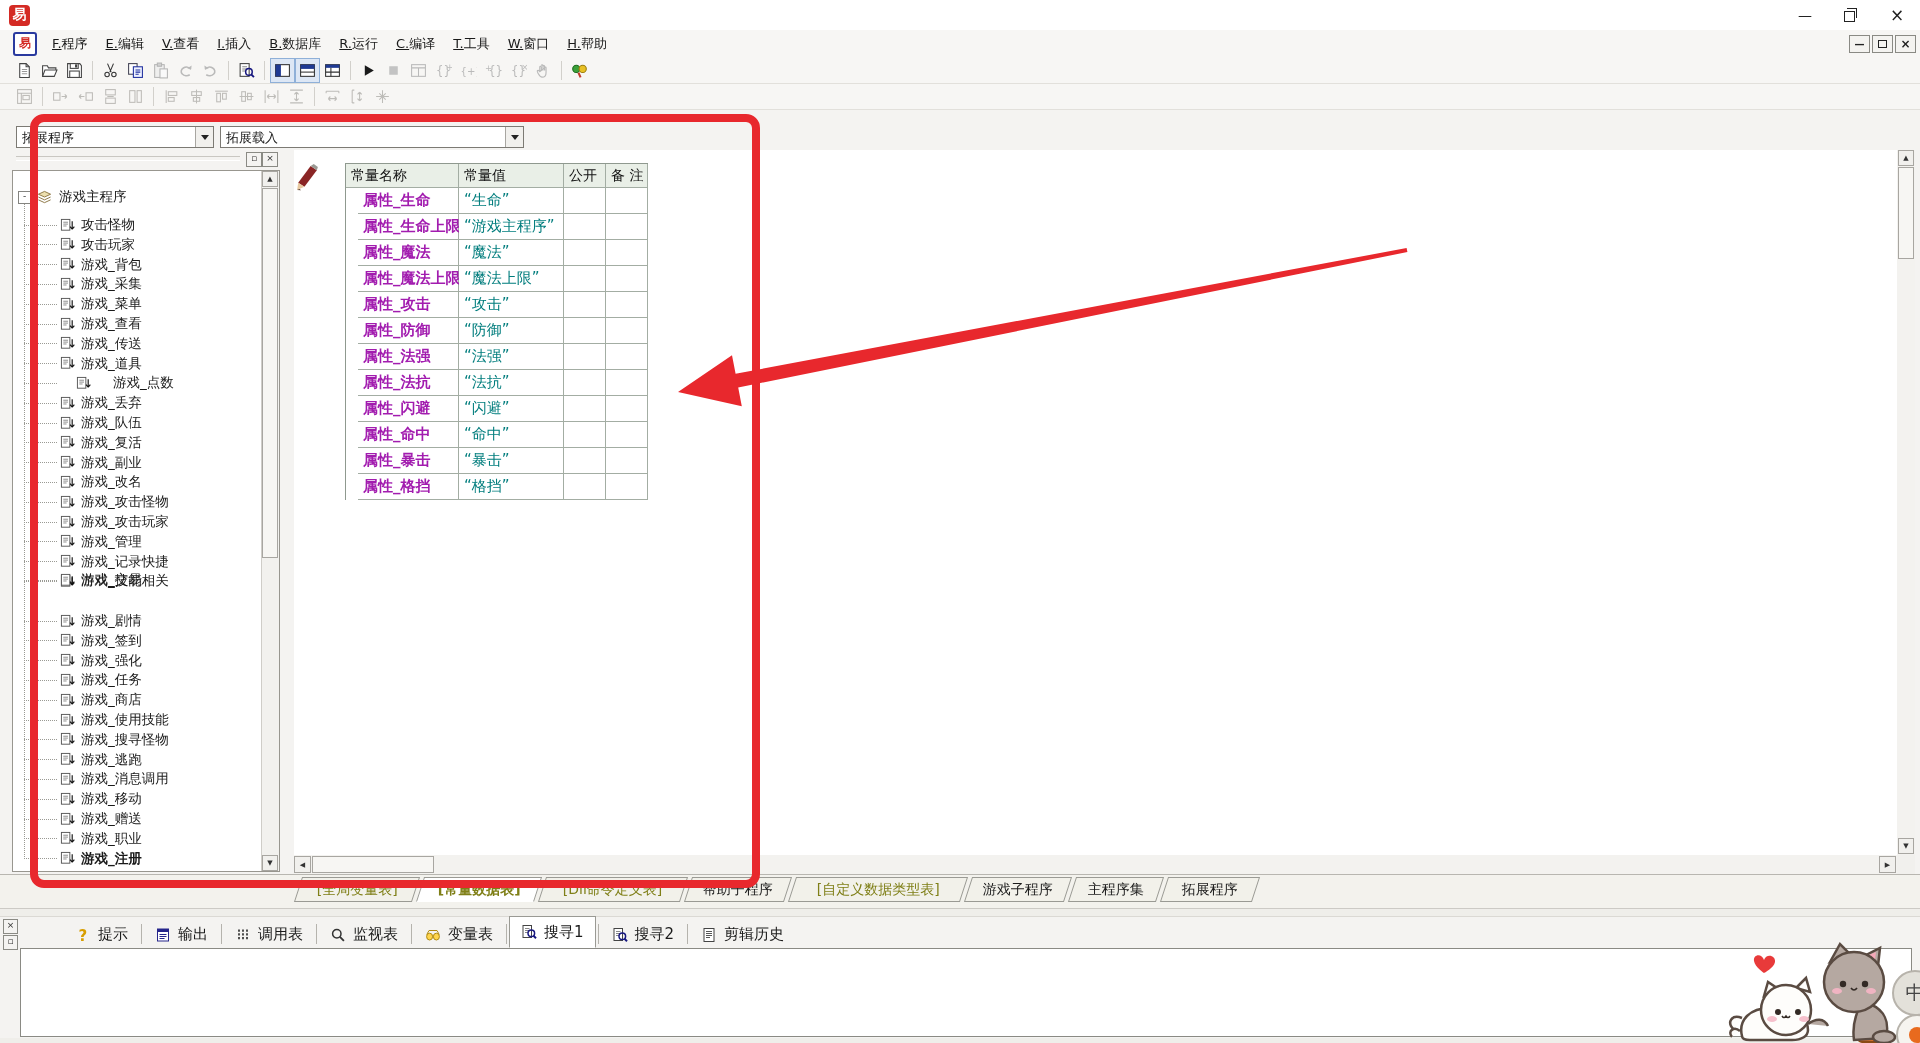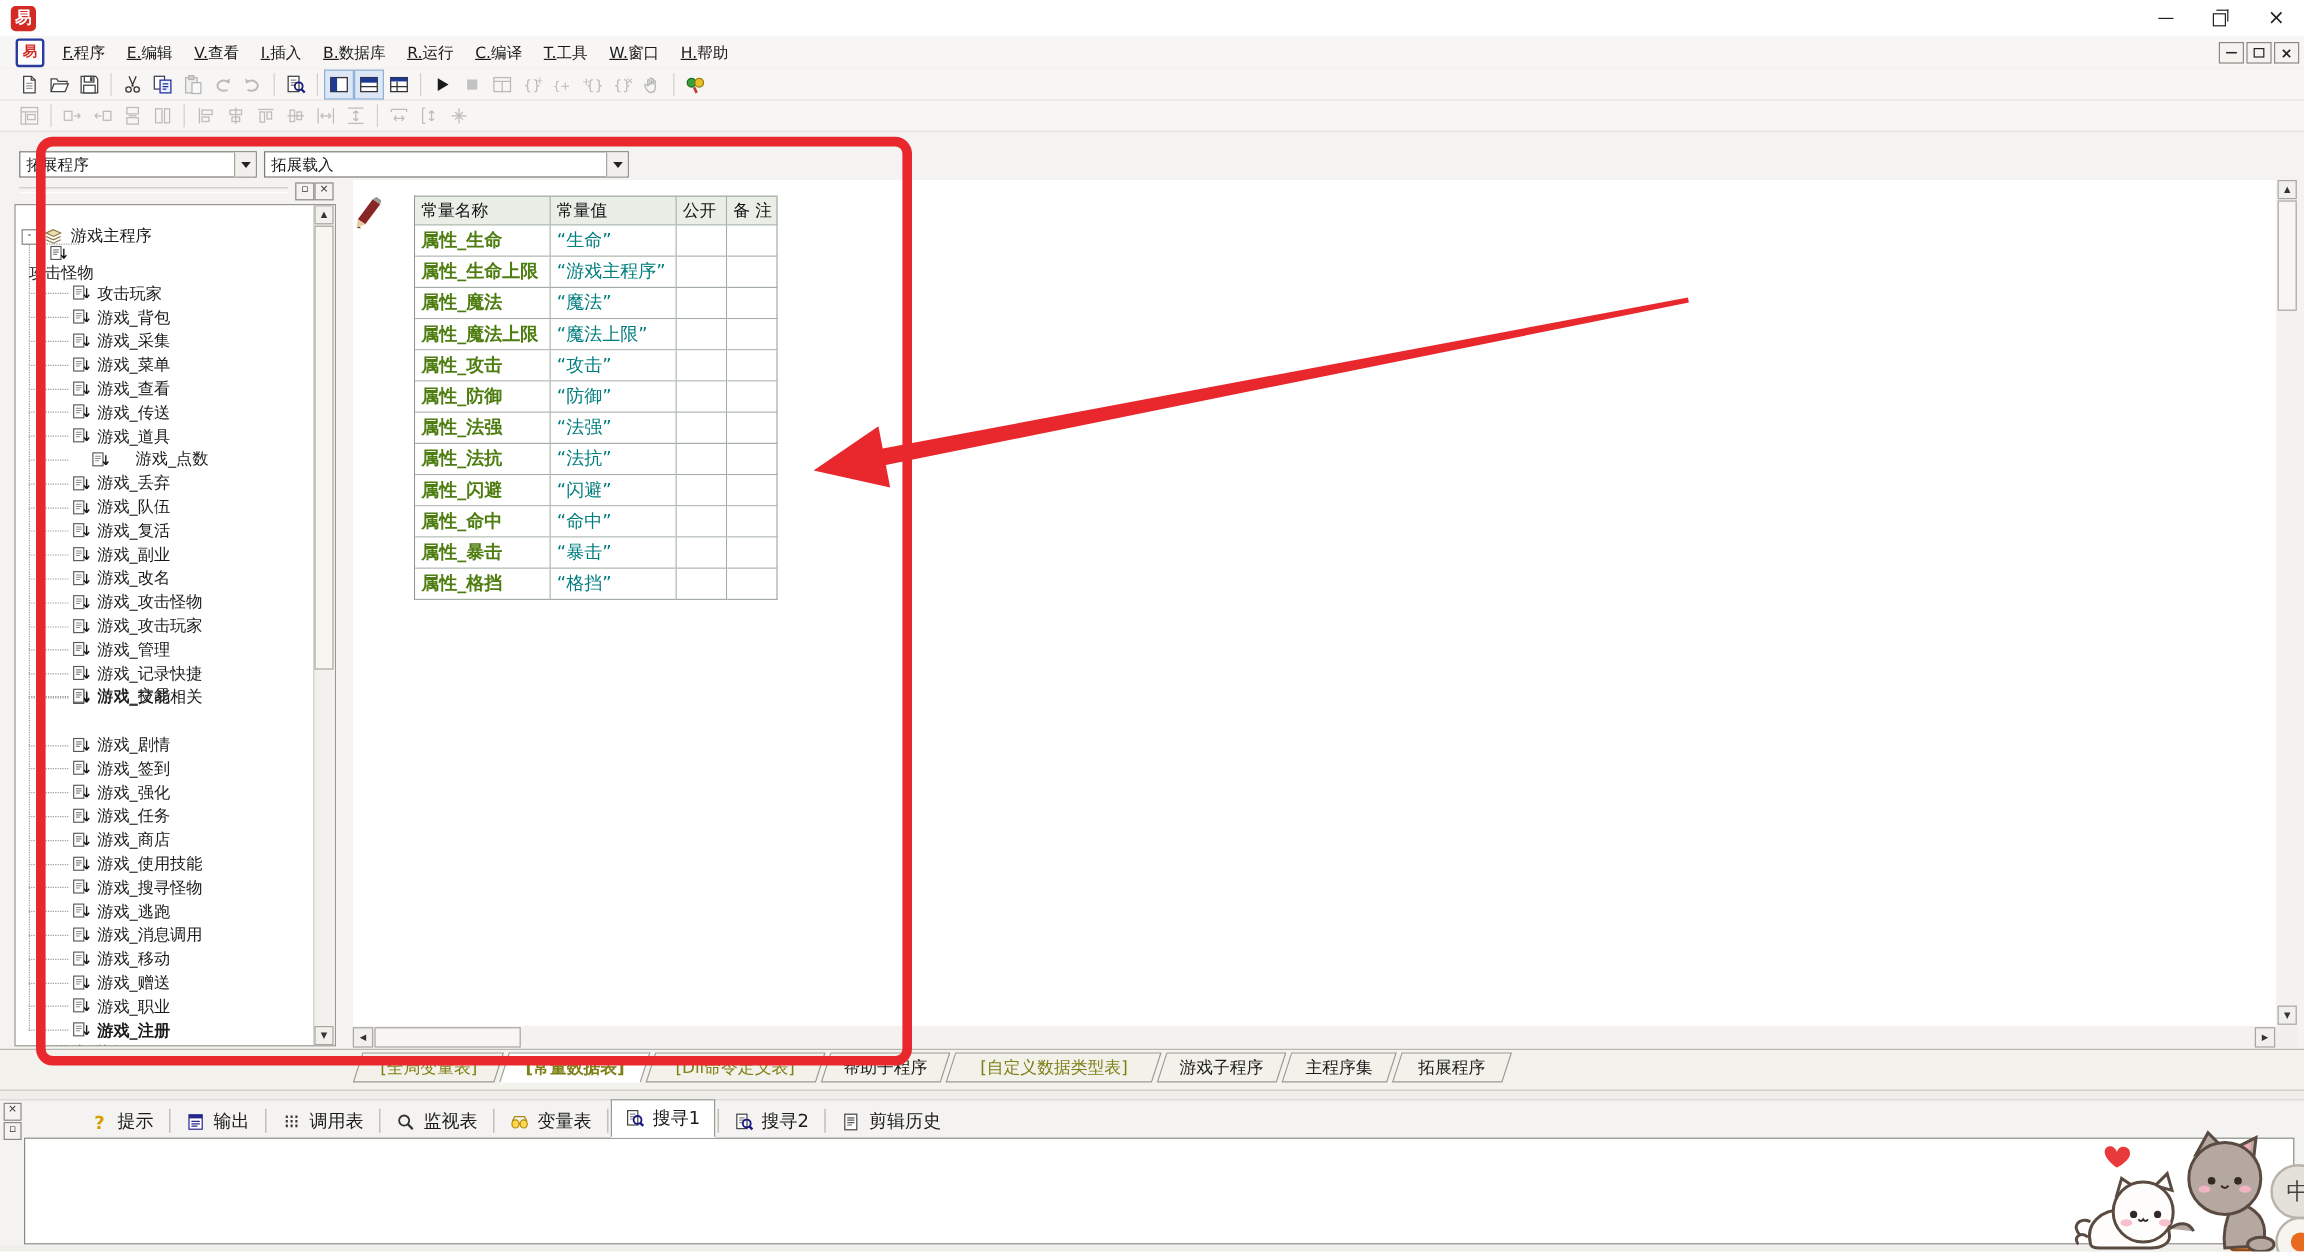--- a/index.html
+++ b/index.html
@@ -82,21 +82,21 @@
   
   #main-area{left:294px;top:150px;width:1603px;height:705px;background:#fff;overflow:hidden;}
   #pencil{position:absolute;left:2px;top:14px;}
   #ctable{position:absolute;left:51px;top:13px;display:grid;grid-template-columns:113px 105px 42px 42px;
           grid-template-rows:24px repeat(12,26px);border-left:1px solid #8f998f;border-top:1px solid #8f998f;
           background:#fff;width:302px;box-sizing:content-box;}
   .th{background:#e9efe7;border-right:1px solid #a3ada3;border-bottom:1px solid #a3ada3;font-size:14px;
       display:flex;align-items:center;padding-left:5px;color:#111;white-space:nowrap;}
   .td{border-right:1px solid #a3ada3;border-bottom:1px solid #a3ada3;font-size:15px;display:flex;
       align-items:center;padding-left:5px;white-space:nowrap;background:#fff;}
-  .td.name{color:#4d7c0f;font-weight:600;}
+  .td.name{color:#a21caf;font-weight:600;margin-left:12px;}
   .td.val{color:#007d7d;}
 
   
   #main-hsb{left:294px;top:855px;width:1603px;height:19px;background:#f3f2ef;}
   #main-vsb{left:1897px;top:150px;width:18px;height:705px;background:#f3f2ef;}
   #sb-corner{left:1897px;top:855px;width:18px;height:19px;background:#f1f0ed;}
 
   
   #sheet-strip{left:0;top:874px;width:1920px;height:34px;background:#f3f2ed;border-top:1px solid #b8b6b0;}
   #sheet-tabs{position:absolute;left:298px;top:2px;height:27px;display:flex;}
@@ -449,21 +449,21 @@
     <div id="tree-root">
       <span class="expander">-</span>
       <span class="icon" id="root-icon"><svg viewBox="0 0 16 16">
             <path d="M8 1.5l6.5 3L8 7.5l-6.5-3z" fill="#ecdfae" stroke="#8a7340"></path>
             <path d="M1.5 7.5L8 10.5l6.5-3" fill="none" stroke="#8a7340"></path>
             <path d="M1.5 10.5L8 13.5l6.5-3" fill="none" stroke="#8a7340"></path>
           </svg></span>
       <span class="tlabel">游戏主程序</span>
     </div>
     <div id="tree-rows">
-        <div class="trow" style="top: 32px; flex-direction: column;">
+        <div class="trow" style="top: 44px;">
           <span class="dash"></span>
           <span class="icon"><svg viewBox="0 0 16 16">
               <rect x="1.5" y="1.5" width="9" height="11.5" fill="#fff" stroke="#555"></rect>
               <path d="M3.5 4.5h5M3.5 6.5h5M3.5 8.5h3.5" stroke="#888"></path>
               <path d="M13 3.5v8.5m0 0l-2.3-2.8M13 12l2.3-2.8" stroke="#111" stroke-width="1.2" fill="none"></path>
             </svg></span>
           <span class="tlabel">攻击怪物</span>
         </div>
         <div class="trow" style="top: 63.8px;">
           <span class="dash"></span>

